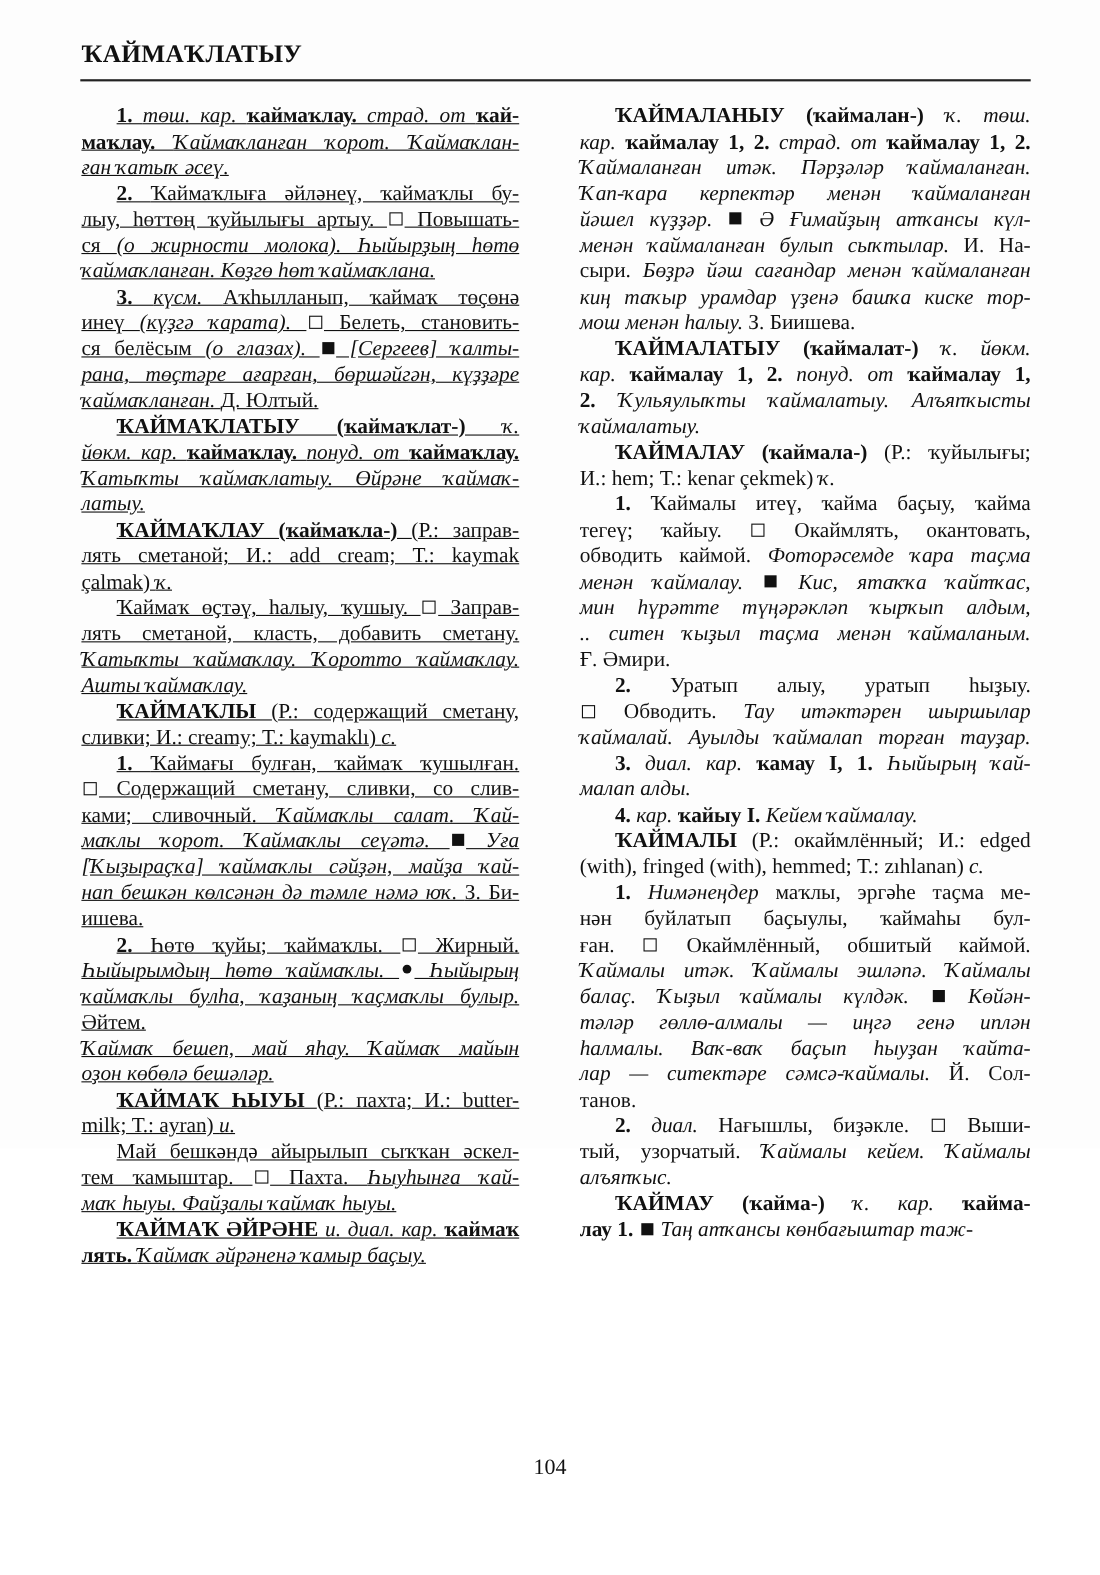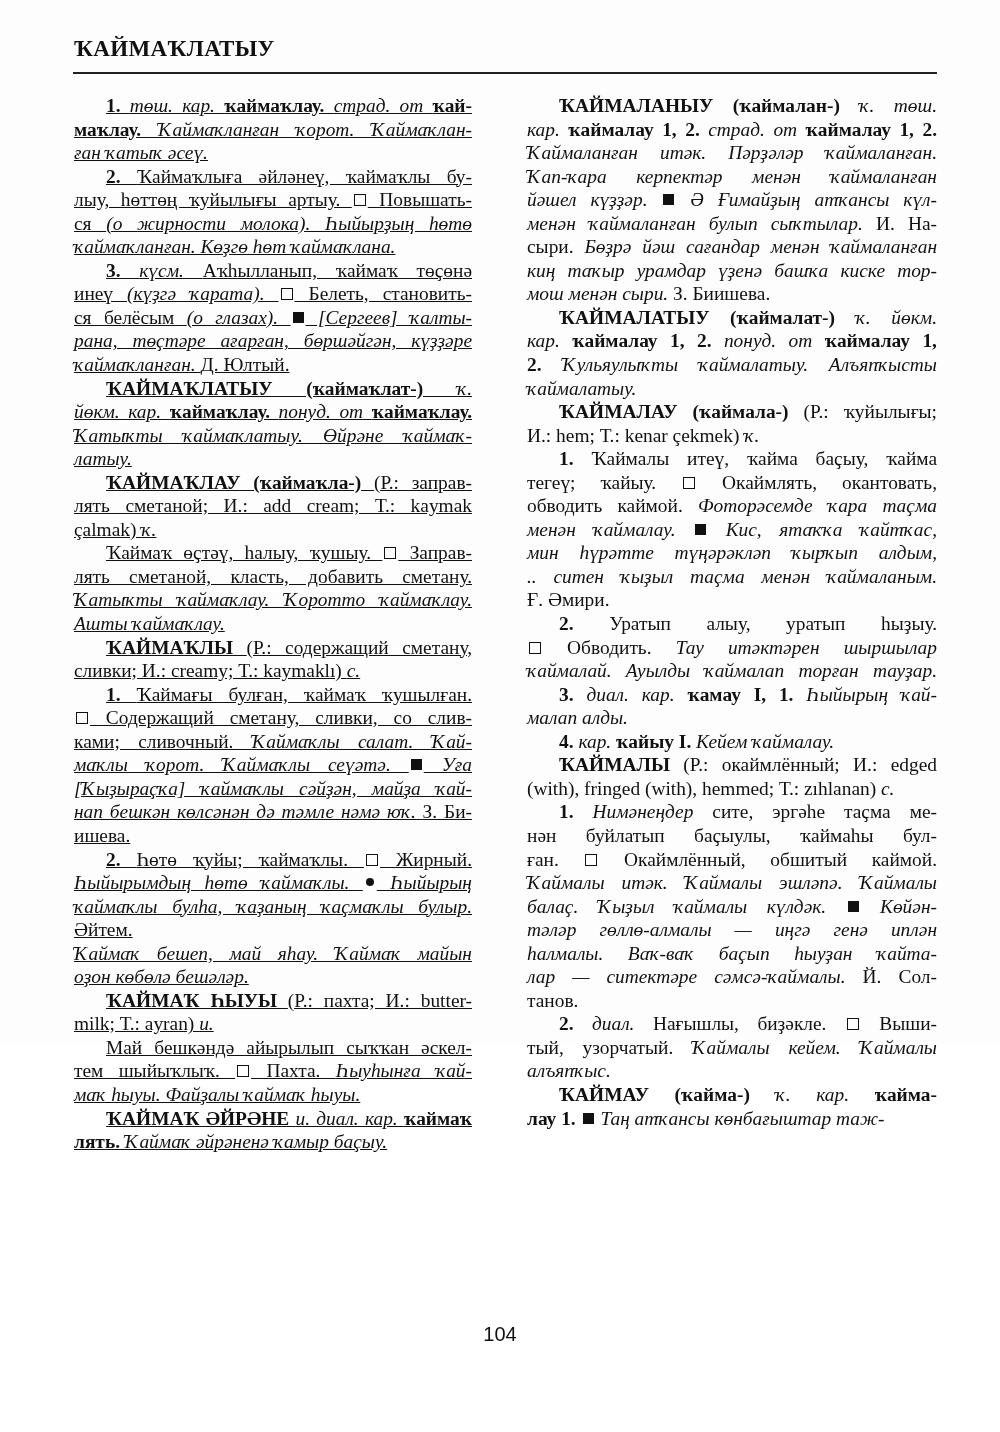--- a/index.html
+++ b/index.html
@@ -15,21 +15,21 @@
   .ln { height:23.55px; line-height:23.55px; white-space:nowrap; text-align:justify;
         text-align-last:justify; overflow:visible; }
   .ln.last { text-align-last:left; }
   .ln.ind { padding-left:32px; }
   .b { font-weight:bold; }
   .i { font-style:italic; }
   .sq { display:inline-block; width:10px; height:10px; border:1.4px solid #111; vertical-align:0px; margin:0 2px; }
   .bsq { display:inline-block; width:11px; height:11px; background:#111; vertical-align:1px; margin:0 2px; }
   .dot { display:inline-block; width:8px; height:8px; border-radius:50%; background:#111; vertical-align:3px; margin:0 3px; }
   .page-number { position:absolute; left:0; width:1000px; top:1323px; text-align:center;
-                 font-family:Liberation Sans, sans-serif; font-size:20px; }
+                 font-family:Liberation Serif, serif; font-size:20px; }
 </style>
 </head>
 <body>
 
 <div class="page">
   <div class="running-head">ҠАЙМАҠЛАТЫУ</div>
   <div class="rule"></div>
 
   <div class="col left" id="col-left">
       <div class="ln ind"><span class="b">1. </span><span class="i">төш. кар. </span><span class="b">ҡаймаҡлау. </span><span class="i">страд. от </span><span class="b">ҡай-</span></div>
@@ -66,35 +66,35 @@
       <div class="ln last"><span class="">ишева.</span></div>
       <div class="ln ind"><span class="b">2. </span><span class="">Һөтө ҡуйы; ҡаймаҡлы. </span><span class="sq"></span><span class=""> Жирный.</span></div>
       <div class="ln"><span class="i">Һыйырымдың һөтө ҡаймаҡлы. </span><span class="dot"></span><span class="i"> Һыйырың</span></div>
       <div class="ln"><span class="i">ҡаймаҡлы булһа, ҡаҙаның ҡаҫмаҡлы булыр.</span></div>
       <div class="ln last"><span class="">Әйтем.</span></div>
       <div class="ln"><span class="i">Ҡаймаҡ бешеп, май яһау. Ҡаймаҡ майын</span></div>
       <div class="ln last"><span class="i">оҙон көбөлә бешәләр.</span></div>
       <div class="ln ind"><span class="b">ҠАЙМАҠ ҺЫУЫ </span><span class="">(Р.: пахта; И.: butter-</span></div>
       <div class="ln last"><span class="">milk; Т.: ayran) </span><span class="i">и.</span></div>
       <div class="ln ind"><span class="">Май бешкәндә айырылып сыҡҡан әскел-</span></div>
-      <div class="ln"><span class="">тем шыйыҡлыҡ. </span><span class="sq"></span><span class=""> Пахта. </span><span class="i">Һыуһынға ҡай-</span></div>
+      <div class="ln"><span class="">тем ҡамыштар. </span><span class="sq"></span><span class=""> Пахта. </span><span class="i">Һыуһынға ҡай-</span></div>
       <div class="ln last"><span class="i">маҡ һыуы. Файҙалы ҡаймаҡ һыуы.</span></div>
       <div class="ln ind"><span class="b">ҠАЙМАҠ ӘЙРӘНЕ </span><span class="i">и. диал. кар. </span><span class="b">ҡаймаҡ</span></div>
       <div class="ln last"><span class="b">лять. </span><span class="i">Ҡаймаҡ әйрәненә ҡамыр баҫыу.</span></div>
     </div>
   <div class="col right" id="col-right">
       <div class="ln ind"><span class="b">ҠАЙМАЛАНЫУ (ҡаймалан-) </span><span class="i">ҡ. төш.</span></div>
       <div class="ln"><span class="i">кар. </span><span class="b">ҡаймалау 1, 2. </span><span class="i">страд. от </span><span class="b">ҡаймалау 1, 2.</span></div>
       <div class="ln"><span class="i">Ҡаймаланған итәк. Пәрҙәләр ҡаймаланған.</span></div>
       <div class="ln"><span class="i">Ҡап-ҡара керпектәр менән ҡаймаланған</span></div>
       <div class="ln"><span class="i">йәшел күҙҙәр. </span><span class="bsq"></span><span class="i"> Ә Ғимайҙың атҡансы күл-</span></div>
       <div class="ln"><span class="i">менән ҡаймаланған булып сыҡтылар. </span><span class="">И. На-</span></div>
       <div class="ln"><span class="">сыри. </span><span class="i">Бөҙрә йәш сағандар менән ҡаймаланған</span></div>
       <div class="ln"><span class="i">киң таҡыр урамдар үҙенә башҡа киске тор-</span></div>
-      <div class="ln last"><span class="i">мош менән сыри. </span><span class="">З. Биишева.</span></div>
+      <div class="ln last"><span class="i">мош менән һалыу. </span><span class="">З. Биишева.</span></div>
       <div class="ln ind"><span class="b">ҠАЙМАЛАТЫУ (ҡаймалат-) </span><span class="i">ҡ. йөкм.</span></div>
       <div class="ln"><span class="i">кар. </span><span class="b">ҡаймалау 1, 2. </span><span class="i">понуд. от </span><span class="b">ҡаймалау 1,</span></div>
       <div class="ln"><span class="b">2. </span><span class="i">Ҡульяулыҡты ҡаймалатыу. Алъяпҡысты</span></div>
       <div class="ln last"><span class="i">ҡаймалатыу.</span></div>
       <div class="ln ind"><span class="b">ҠАЙМАЛАУ (ҡаймала-) </span><span class="">(Р.: ҡуйылығы;</span></div>
       <div class="ln last"><span class="">И.: hem; Т.: kenar çekmek) </span><span class="i">ҡ.</span></div>
       <div class="ln ind"><span class="b">1. </span><span class="">Ҡаймалы итеү, ҡайма баҫыу, ҡайма</span></div>
       <div class="ln"><span class="">тегеү; ҡайыу. </span><span class="sq"></span><span class=""> Окаймлять, окантовать,</span></div>
       <div class="ln"><span class="">обводить каймой. </span><span class="i">Фоторәсемде ҡара таҫма</span></div>
       <div class="ln"><span class="i">менән ҡаймалау. </span><span class="bsq"></span><span class="i"> Кис, ятаҡҡа ҡайтҡас,</span></div>
@@ -102,21 +102,21 @@
       <div class="ln"><span class="i">.. ситен ҡыҙыл таҫма менән ҡаймаланым.</span></div>
       <div class="ln last"><span class="">Ғ. Әмири.</span></div>
       <div class="ln ind"><span class="b">2. </span><span class="">Уратып алыу, уратып һыҙыу.</span></div>
       <div class="ln"><span class="sq"></span><span class=""> Обводить. </span><span class="i">Тау итәктәрен шыршылар</span></div>
       <div class="ln"><span class="i">ҡаймалай. Ауылды ҡаймалап торған тауҙар.</span></div>
       <div class="ln ind"><span class="b">3. </span><span class="i">диал. кар. </span><span class="b">ҡамау I, 1. </span><span class="i">Һыйырың ҡай-</span></div>
       <div class="ln last"><span class="i">малап алды.</span></div>
       <div class="ln ind last"><span class="b">4. </span><span class="i">кар. </span><span class="b">ҡайыу I. </span><span class="i">Кейем ҡаймалау.</span></div>
       <div class="ln ind"><span class="b">ҠАЙМАЛЫ </span><span class="">(Р.: окаймлённый; И.: edged</span></div>
       <div class="ln last"><span class="">(with), fringed (with), hemmed; Т.: zıhlanan) </span><span class="i">с.</span></div>
-      <div class="ln ind"><span class="b">1. </span><span class="i">Нимәнеңдер </span><span class="">сите, эргәһе таҫма ме-</span></div>
+      <div class="ln ind"><span class="b">1. </span><span class="i">Нимәнеңдер </span><span class="">маҡлы, эргәһе таҫма ме-</span></div>
       <div class="ln"><span class="">нән буйлатып баҫыулы, ҡаймаһы бул-</span></div>
       <div class="ln"><span class="">ған. </span><span class="sq"></span><span class=""> Окаймлённый, обшитый каймой.</span></div>
       <div class="ln"><span class="i">Ҡаймалы итәк. Ҡаймалы эшләпә. Ҡаймалы</span></div>
       <div class="ln"><span class="i">балаҫ. Ҡыҙыл ҡаймалы күлдәк. </span><span class="bsq"></span><span class="i"> Көйән-</span></div>
       <div class="ln"><span class="i">тәләр гөллө-алмалы — иңгә генә иплән</span></div>
       <div class="ln"><span class="i">һалмалы. Ваҡ-ваҡ баҫып һыуҙан ҡайта-</span></div>
       <div class="ln"><span class="i">лар — ситектәре сәмсә-ҡаймалы. </span><span class="">Й. Сол-</span></div>
       <div class="ln last"><span class="">танов.</span></div>
       <div class="ln ind"><span class="b">2. </span><span class="i">диал. </span><span class="">Нағышлы, биҙәкле. </span><span class="sq"></span><span class=""> Выши-</span></div>
       <div class="ln"><span class="">тый, узорчатый. </span><span class="i">Ҡаймалы кейем. Ҡаймалы</span></div>

